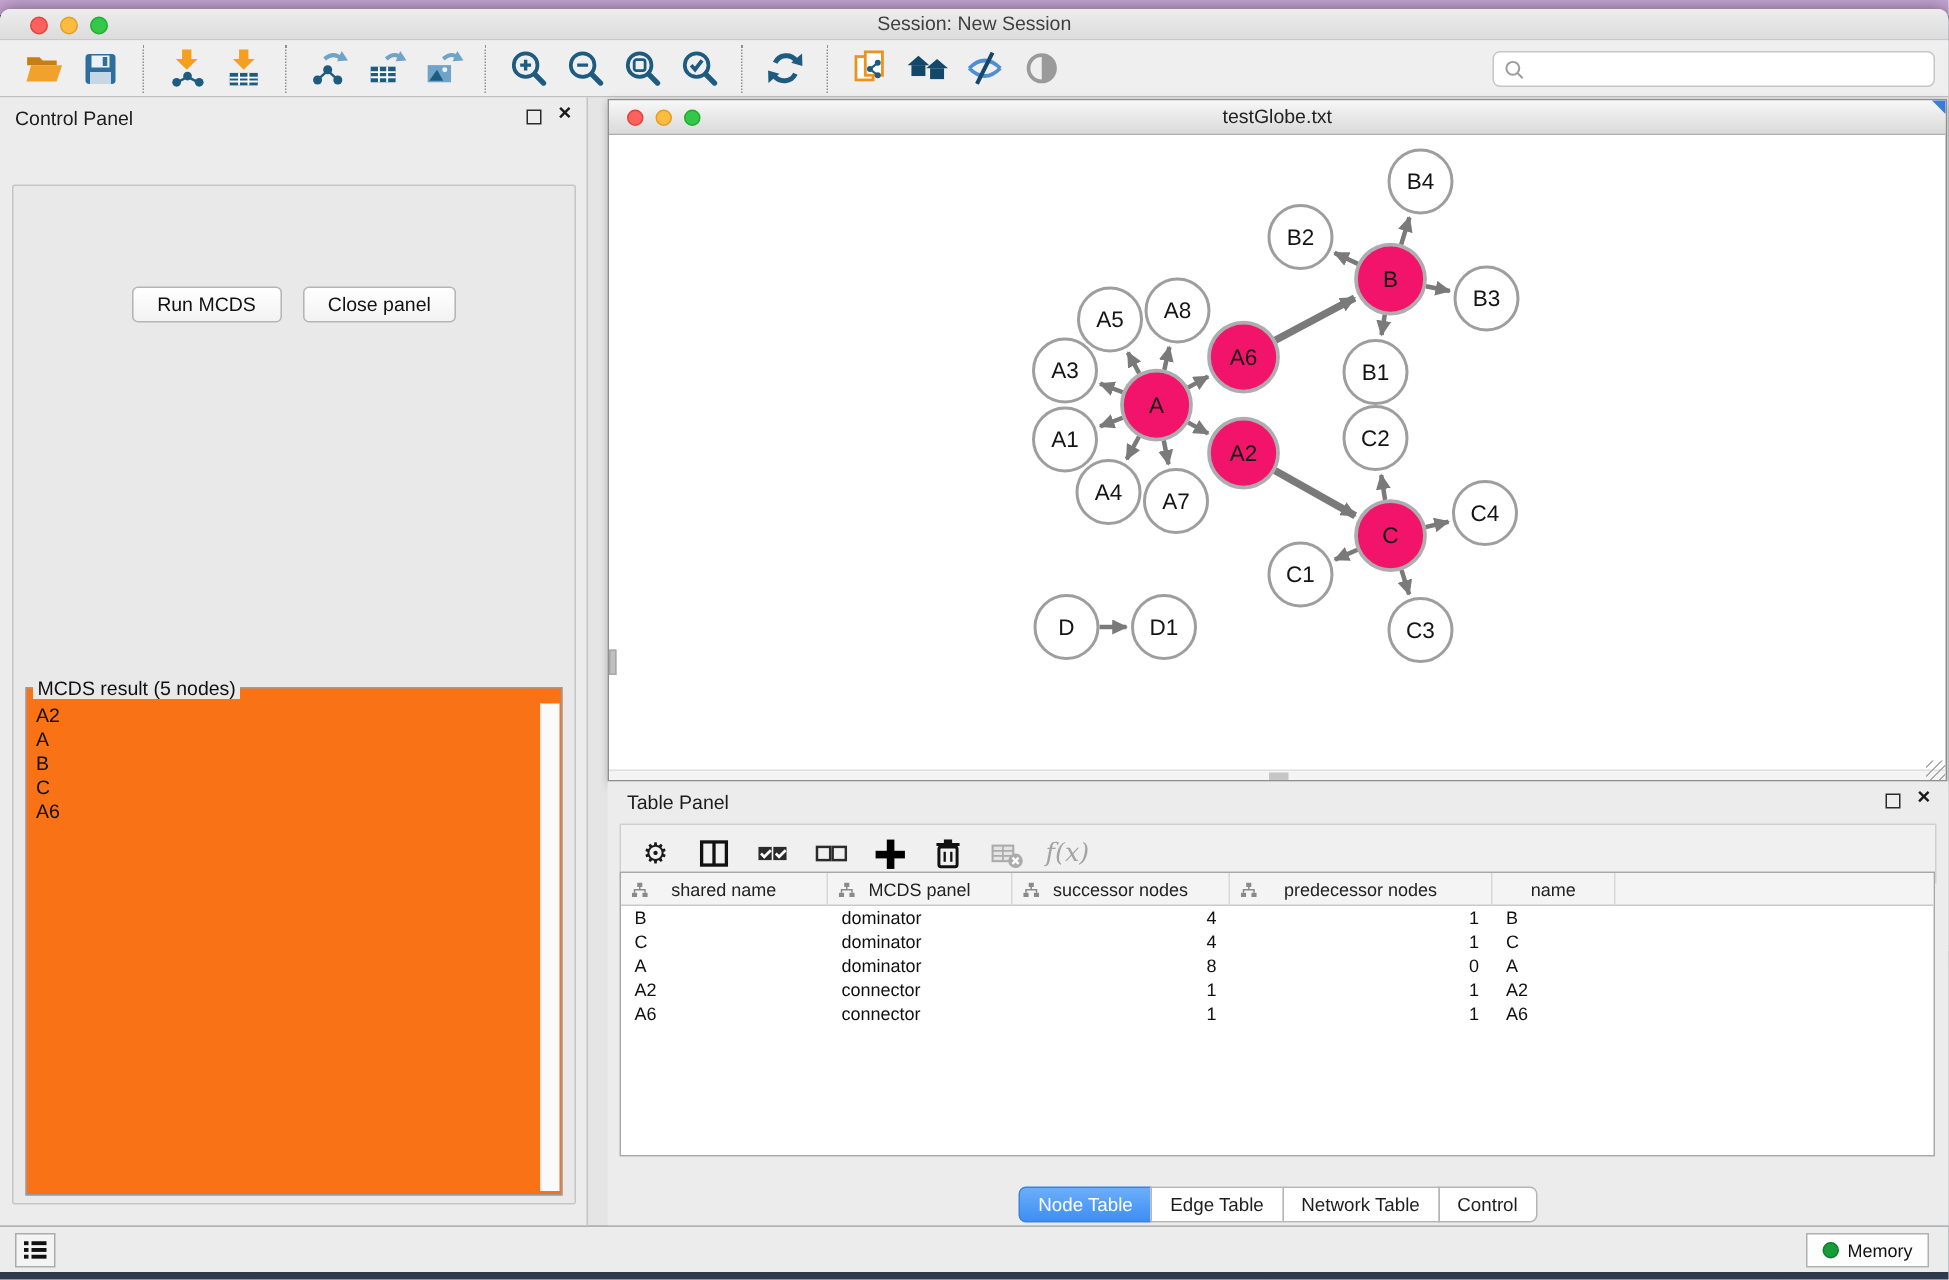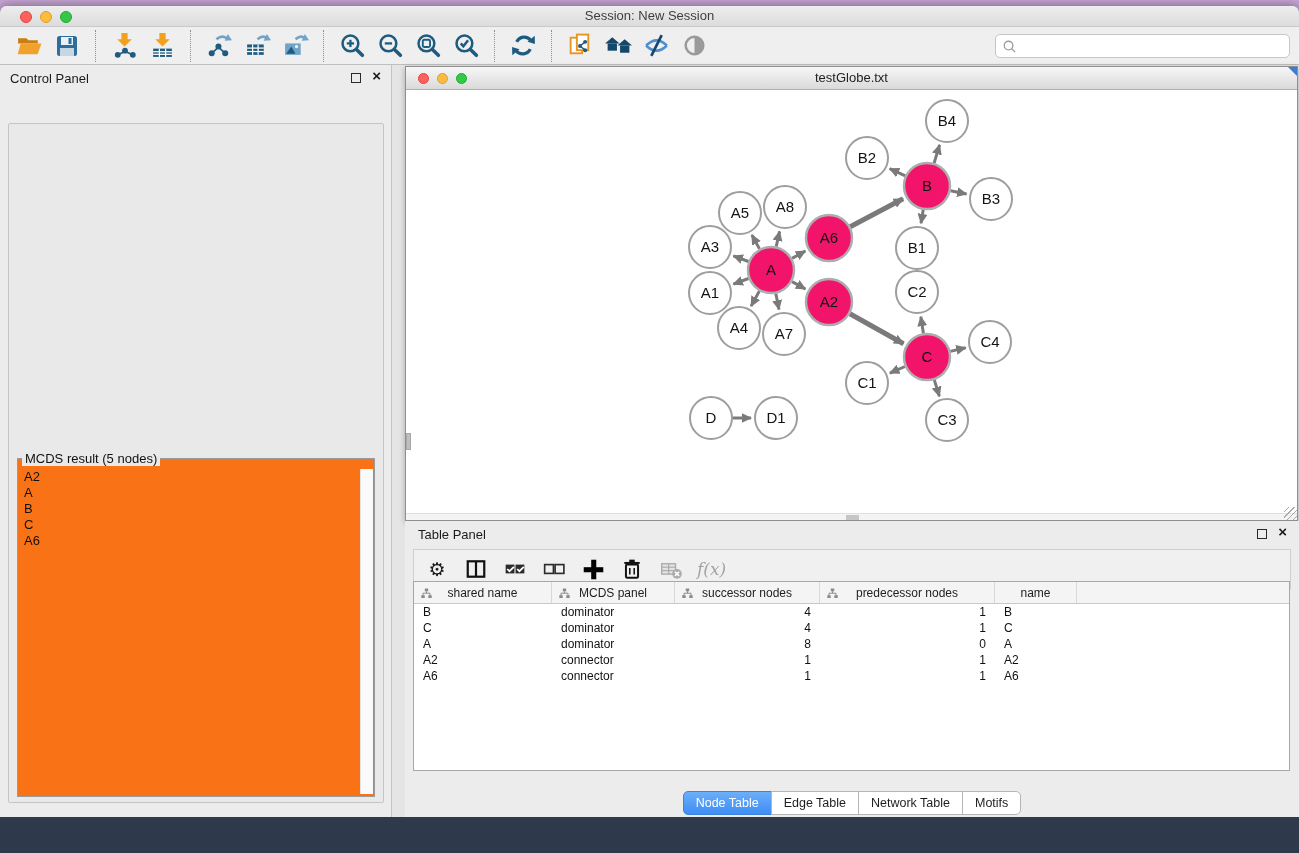--- a/index.html
+++ b/index.html
@@ -328,20 +328,24 @@
 
   <div class="main">
 
     <div class="control-panel">
       <div class="panel-head">
         <span class="ptitle">Control Panel</span>
         <span class="float-btn" style="right:30px"></span>
         <span class="close-btn" style="right:10px">×</span>
       </div>
       <div class="cp-body">
+        <div class="cp-buttons">
+          <button class="mac-btn">Run MCDS</button>
+          <button class="mac-btn">Close panel</button>
+        </div>
         <div class="result-box">
           <span class="rlabel">MCDS result (5 nodes)</span>
           <div class="result-list" id="result-list">
               <div class="result-item">A2</div>
               <div class="result-item">A</div>
               <div class="result-item">B</div>
               <div class="result-item">C</div>
               <div class="result-item">A6</div>
             </div>
           <div class="result-scroll"></div>
@@ -586,20 +590,38 @@
               <div class="td r" style="width: 145px;">1</div>
               <div class="td r" style="width: 175px;">1</div>
               <div class="td" style="width: 82px;">A6</div>
             </div>
           </div>
       </div>
       <div class="table-tabs" id="table-tabs">
           <span class="bottom-tab selected">Node Table</span>
           <span class="bottom-tab">Edge Table</span>
           <span class="bottom-tab">Network Table</span>
-          <span class="bottom-tab">Motifs</span>
+          <span class="bottom-tab">Control</span>
         </div>
     </div>
 
   </div>
 
+  <div class="statusbar">
+    <span class="status-left-btn">
+      <svg width="17" height="15" viewBox="0 0 17 15">
+          <g fill="#111">
+            <rect x="1" y="1.5" width="3" height="2.6"></rect>
+            <rect x="6" y="1.5" width="10" height="2.6"></rect>
+            <rect x="1" y="6" width="3" height="2.6"></rect>
+            <rect x="6" y="6" width="10" height="2.6"></rect>
+            <rect x="1" y="10.5" width="3" height="2.6"></rect>
+            <rect x="6" y="10.5" width="10" height="2.6"></rect>
+          </g>
+        </svg>
+    </span>
+    <span class="memory-btn">
+      <span class="mem-dot"></span>
+      <span>Memory</span>
+    </span>
+  </div>
 
 </div>
 
 </body></html>

